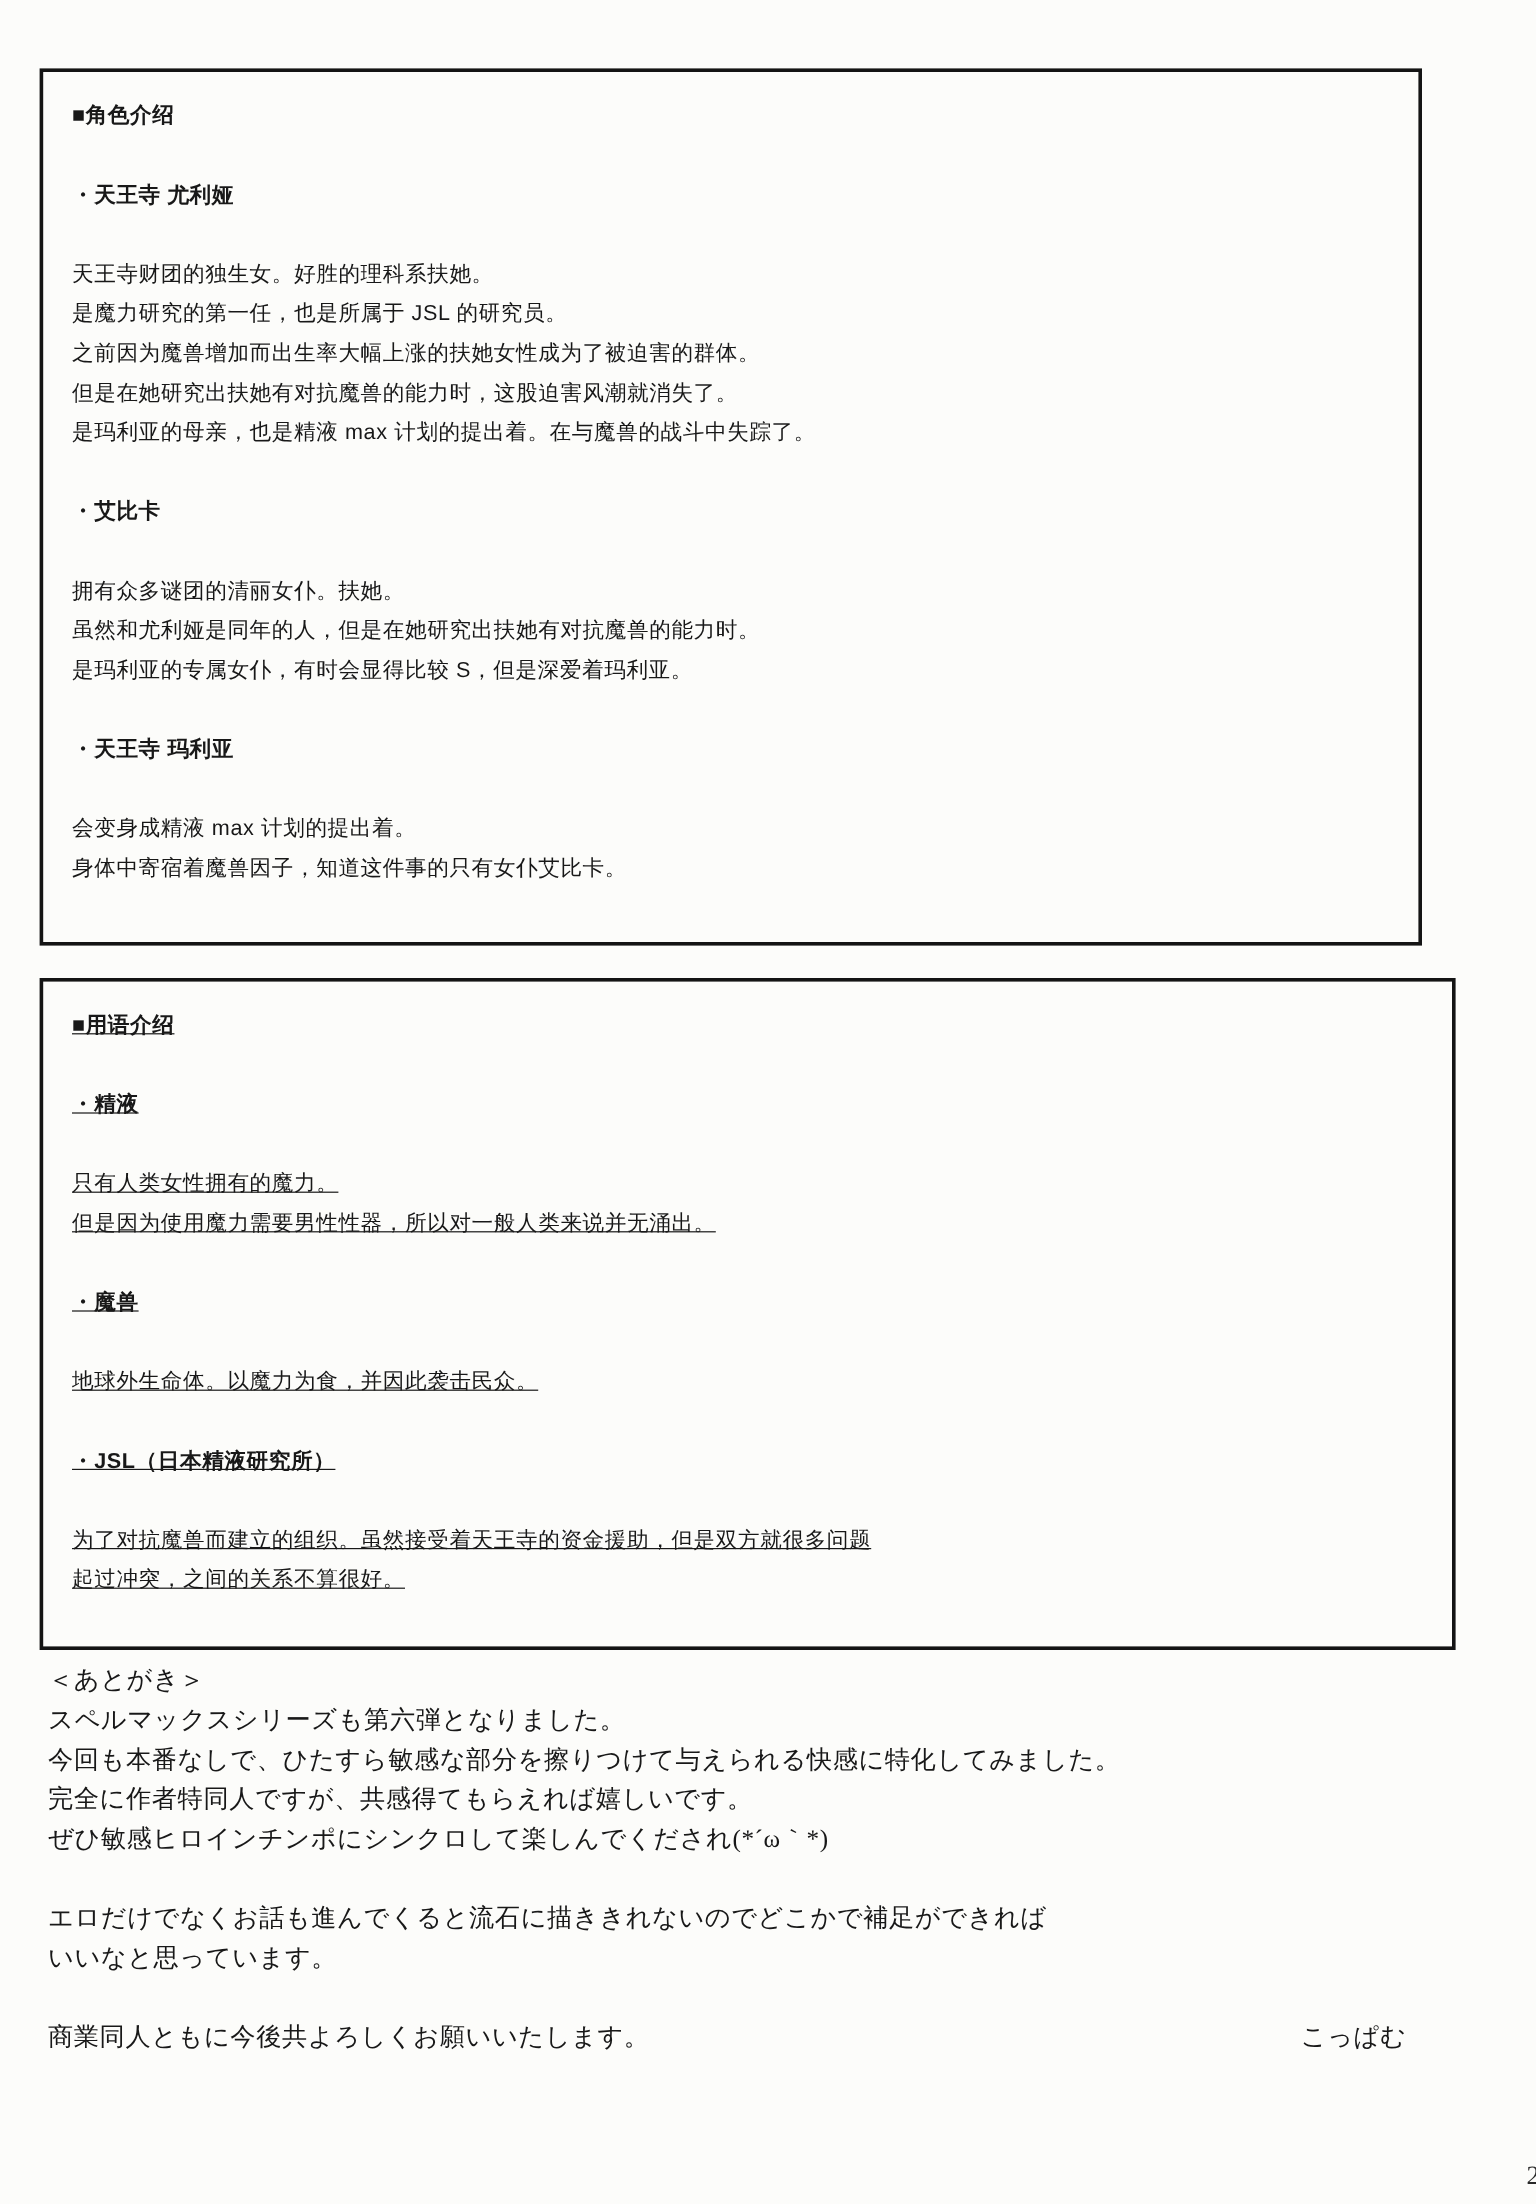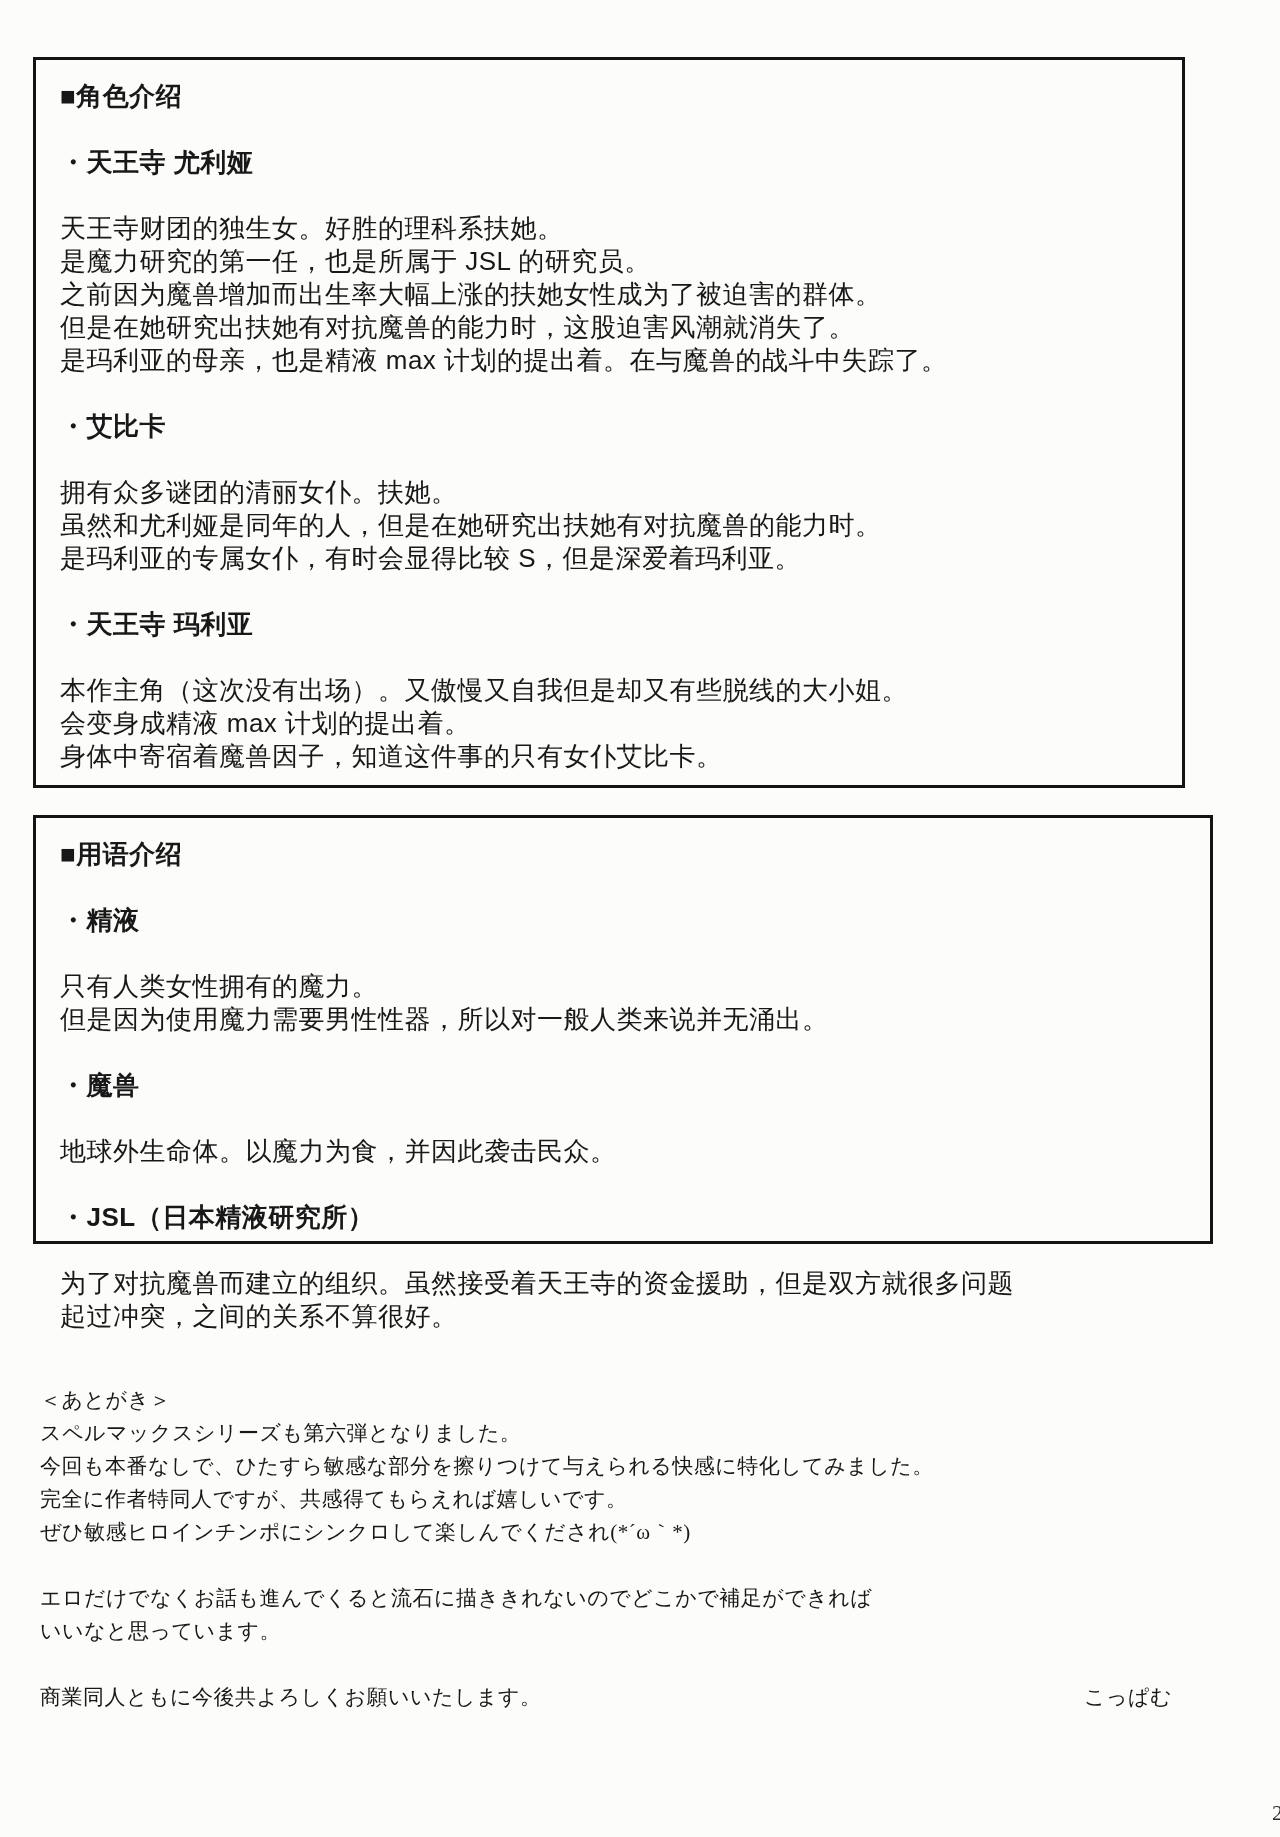--- a/index.html
+++ b/index.html
@@ -11,24 +11,24 @@
     overflow:hidden;
     font-family:"Liberation Sans",sans-serif;
   }
   .box{
     position:absolute;
     border:3px solid #141414;
     box-sizing:border-box;
     background:transparent;
   }
   .box-char{left:33px;top:57px;width:1152px;height:731px;}
-  .box-terms{left:33px;top:815px;width:1180px;height:429px;}
+  .box-terms{left:33px;top:815px;width:1180px;height:560px;text-decoration:underline;}
   .box-inner{
     padding:20px 24px 0 24px;
-    font-size:26px;
+    font-size:18px;
     line-height:33px;
     letter-spacing:0.5px;
   }
   .line{white-space:pre;}
   .gap{height:33px;}
   .heading{font-weight:bold;}
   .section-title{font-weight:bold;}
   .afterword{
     position:absolute;
     left:40px;top:1384px;
@@ -71,21 +71,20 @@
       <div class="line">是玛利亚的母亲，也是精液 max 计划的提出着。在与魔兽的战斗中失踪了。</div>
       <div class="gap"></div>
       <div class="line section-title">・艾比卡</div>
       <div class="gap"></div>
       <div class="line">拥有众多谜团的清丽女仆。扶她。</div>
       <div class="line">虽然和尤利娅是同年的人，但是在她研究出扶她有对抗魔兽的能力时。</div>
       <div class="line">是玛利亚的专属女仆，有时会显得比较 S，但是深爱着玛利亚。</div>
       <div class="gap"></div>
       <div class="line section-title">・天王寺 玛利亚</div>
       <div class="gap"></div>
-      <div class="line">本作主角（这次没有出场）。又傲慢又自我但是却又有些脱线的大小姐。</div>
       <div class="line">会变身成精液 max 计划的提出着。</div>
       <div class="line">身体中寄宿着魔兽因子，知道这件事的只有女仆艾比卡。</div>
     </div>
   </div>
 
   <div class="box box-terms">
     <div class="box-inner">
       <div class="line heading">■用语介绍</div>
       <div class="gap"></div>
       <div class="line section-title">・精液</div>

